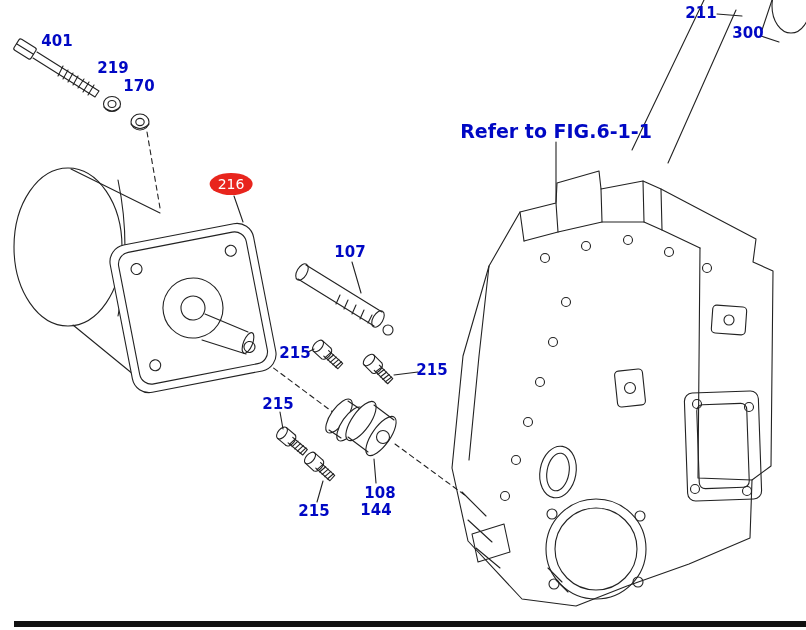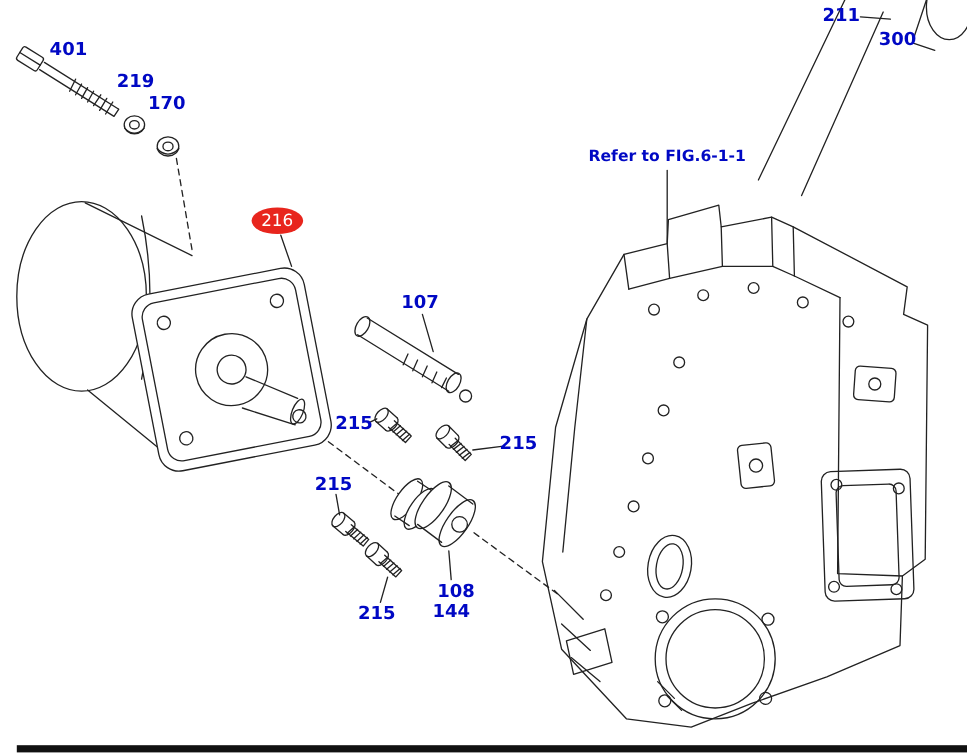--- a/index.html
+++ b/index.html
@@ -14,21 +14,21 @@
     color:var(--label_blue,#0008c4);white-space:nowrap;cursor:pointer;text-align:right;
   }
   .badge{
     position:absolute;transform:translate(-50%,-50%);
     background:var(--badge_red,#e8251d);color:var(--badge_text,#ffffff);
     font-weight:normal;font-size:14px;line-height:1;
     padding:4px 8px;border-radius:50%;cursor:pointer;
   }
   .ref{
     position:absolute;transform:translate(-50%,-50%);
-    font-weight:bold;font-size:13px;line-height:1;
+    font-weight:bold;font-size:19px;line-height:1;
     color:var(--label_blue,#0008c4);white-space:nowrap;cursor:pointer;
   }
 </style>
 </head>
 <body>
 
 <div class="stage">
 
   <svg width="806" height="630" viewBox="0 0 806 630" stroke="#222" fill="none" stroke-width="1.1" stroke-linecap="round" stroke-linejoin="round">
 

